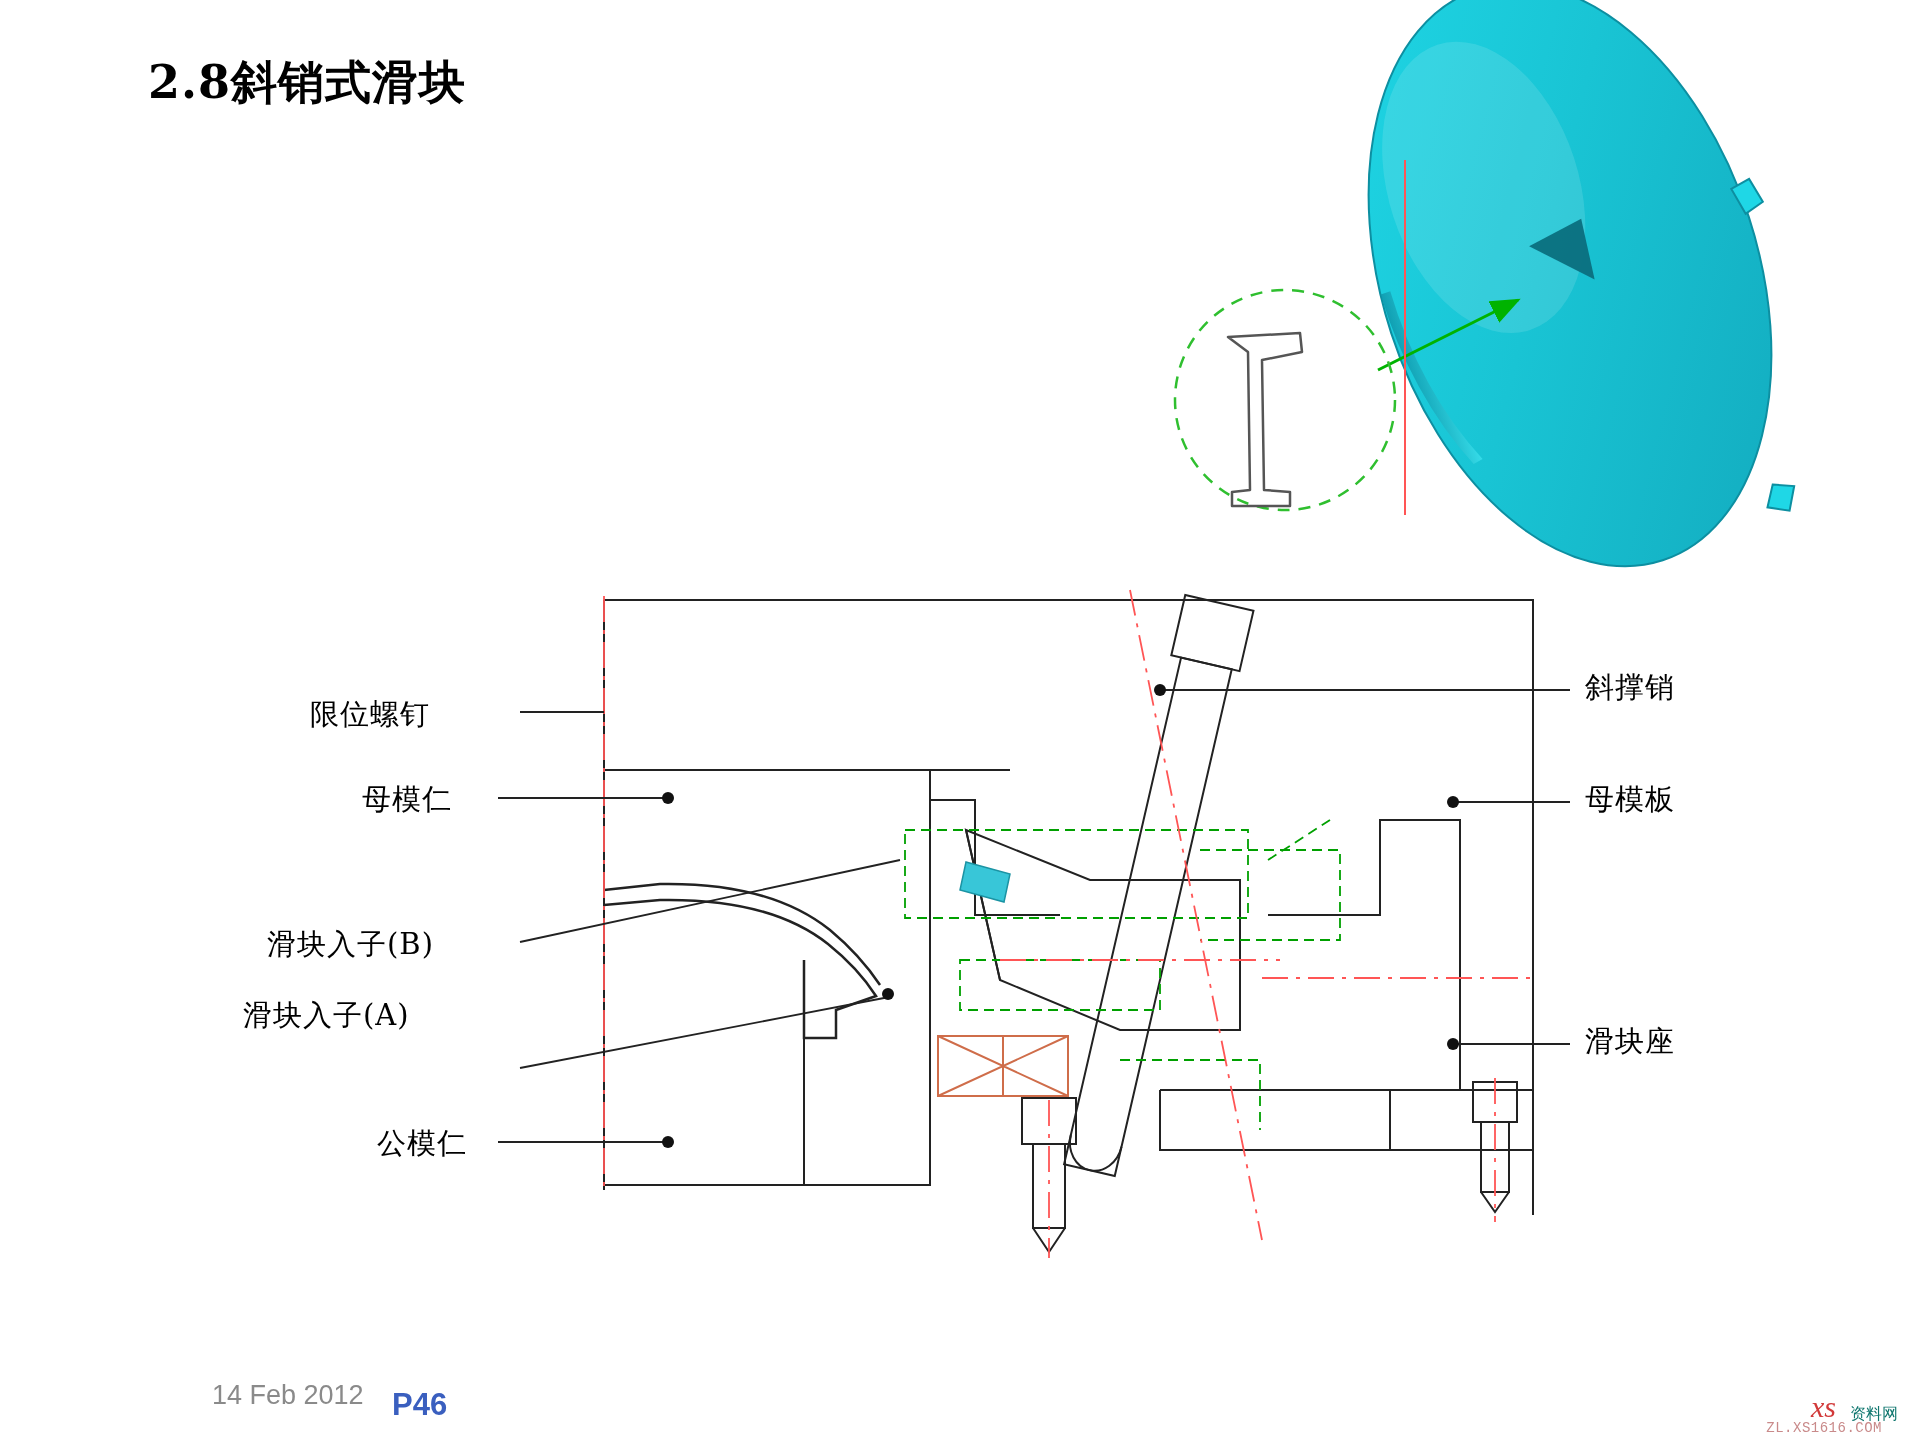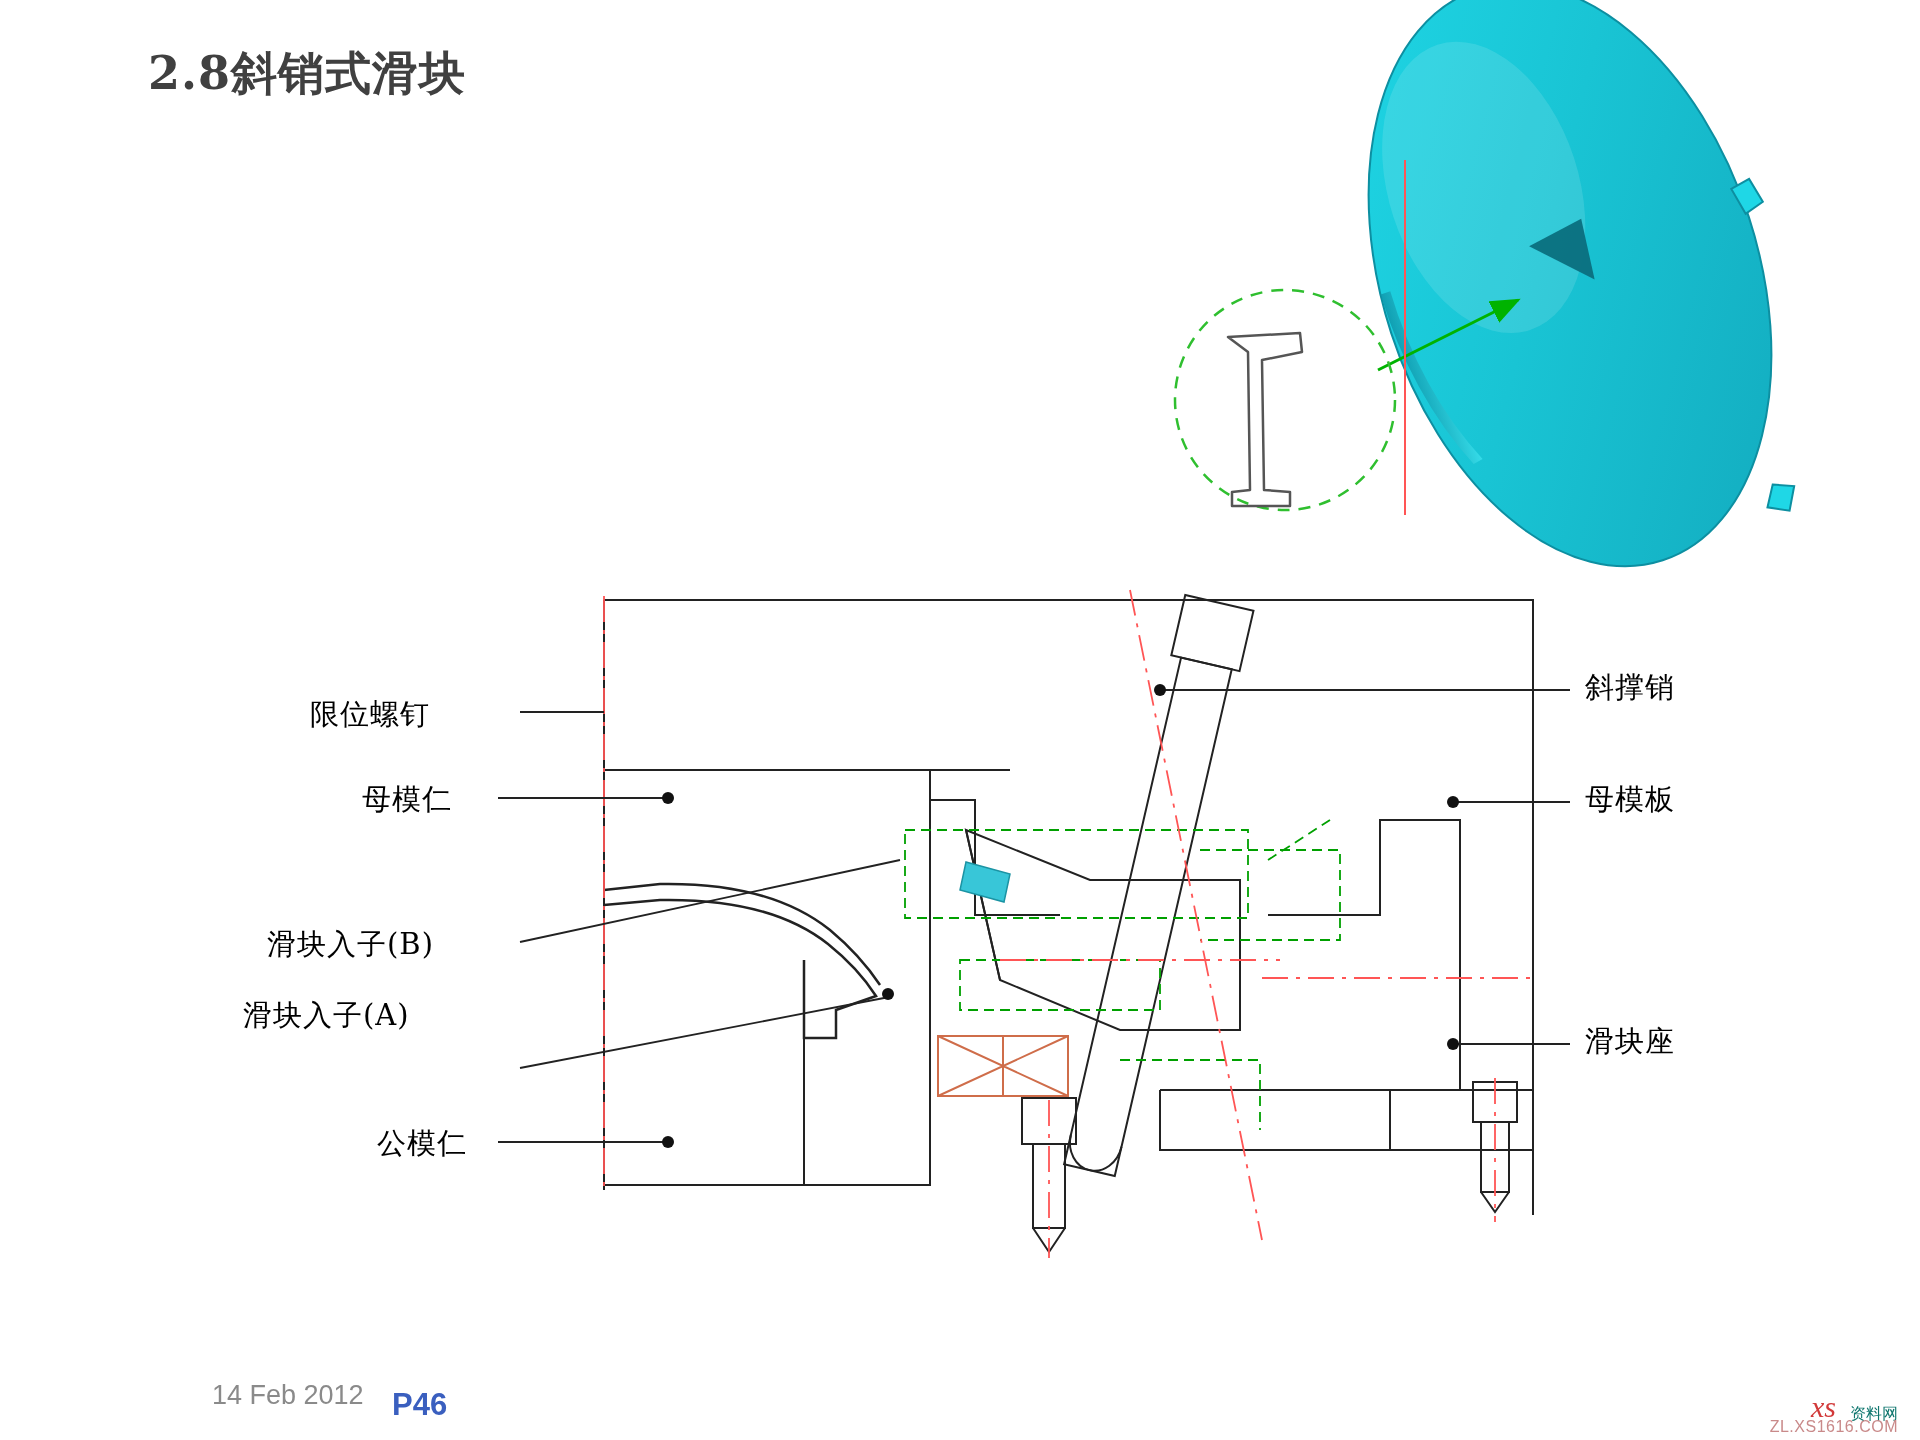--- a/index.html
+++ b/index.html
@@ -19,25 +19,25 @@
     left: 0; top: 0;
     width: 1920px;
     height: 1440px;
     background: #ffffff;
   }
 
   
   #slide-title {
     position: absolute;
     left: 148px;
-    top: 43px;
+    top: 52px;
     font-family: "DejaVu Serif", serif;
     font-weight: bold;
     font-size: 46px;
-    color: #404040;
+    color: #000000;
     letter-spacing: 1px;
     white-space: nowrap;
   }
 
   
   #body-text {
     position: absolute;
     left: 148px;
     top: 180px;
     font-family: "DejaVu Serif", serif;
@@ -86,24 +86,24 @@
     line-height: 1;
   }
   #watermark .wm-text {
     font-family: "DejaVu Sans", sans-serif;
     font-size: 16px;
     color: #0f766e;
     line-height: 1;
   }
   #watermark .wm-sub {
     position: absolute;
-    right: 0;
+    right: 16px;
     bottom: -14px;
-    font-family: Liberation Sans, sans-serif;
-    font-size: 16px;
+    font-family: Liberation Mono, monospace;
+    font-size: 14px;
     color: #c98a8a;
     letter-spacing: 0.5px;
   }
 
   
   .svg-layer {
     position: absolute;
     left: 0; top: 0;
     width: 1920px;
     height: 1440px;

